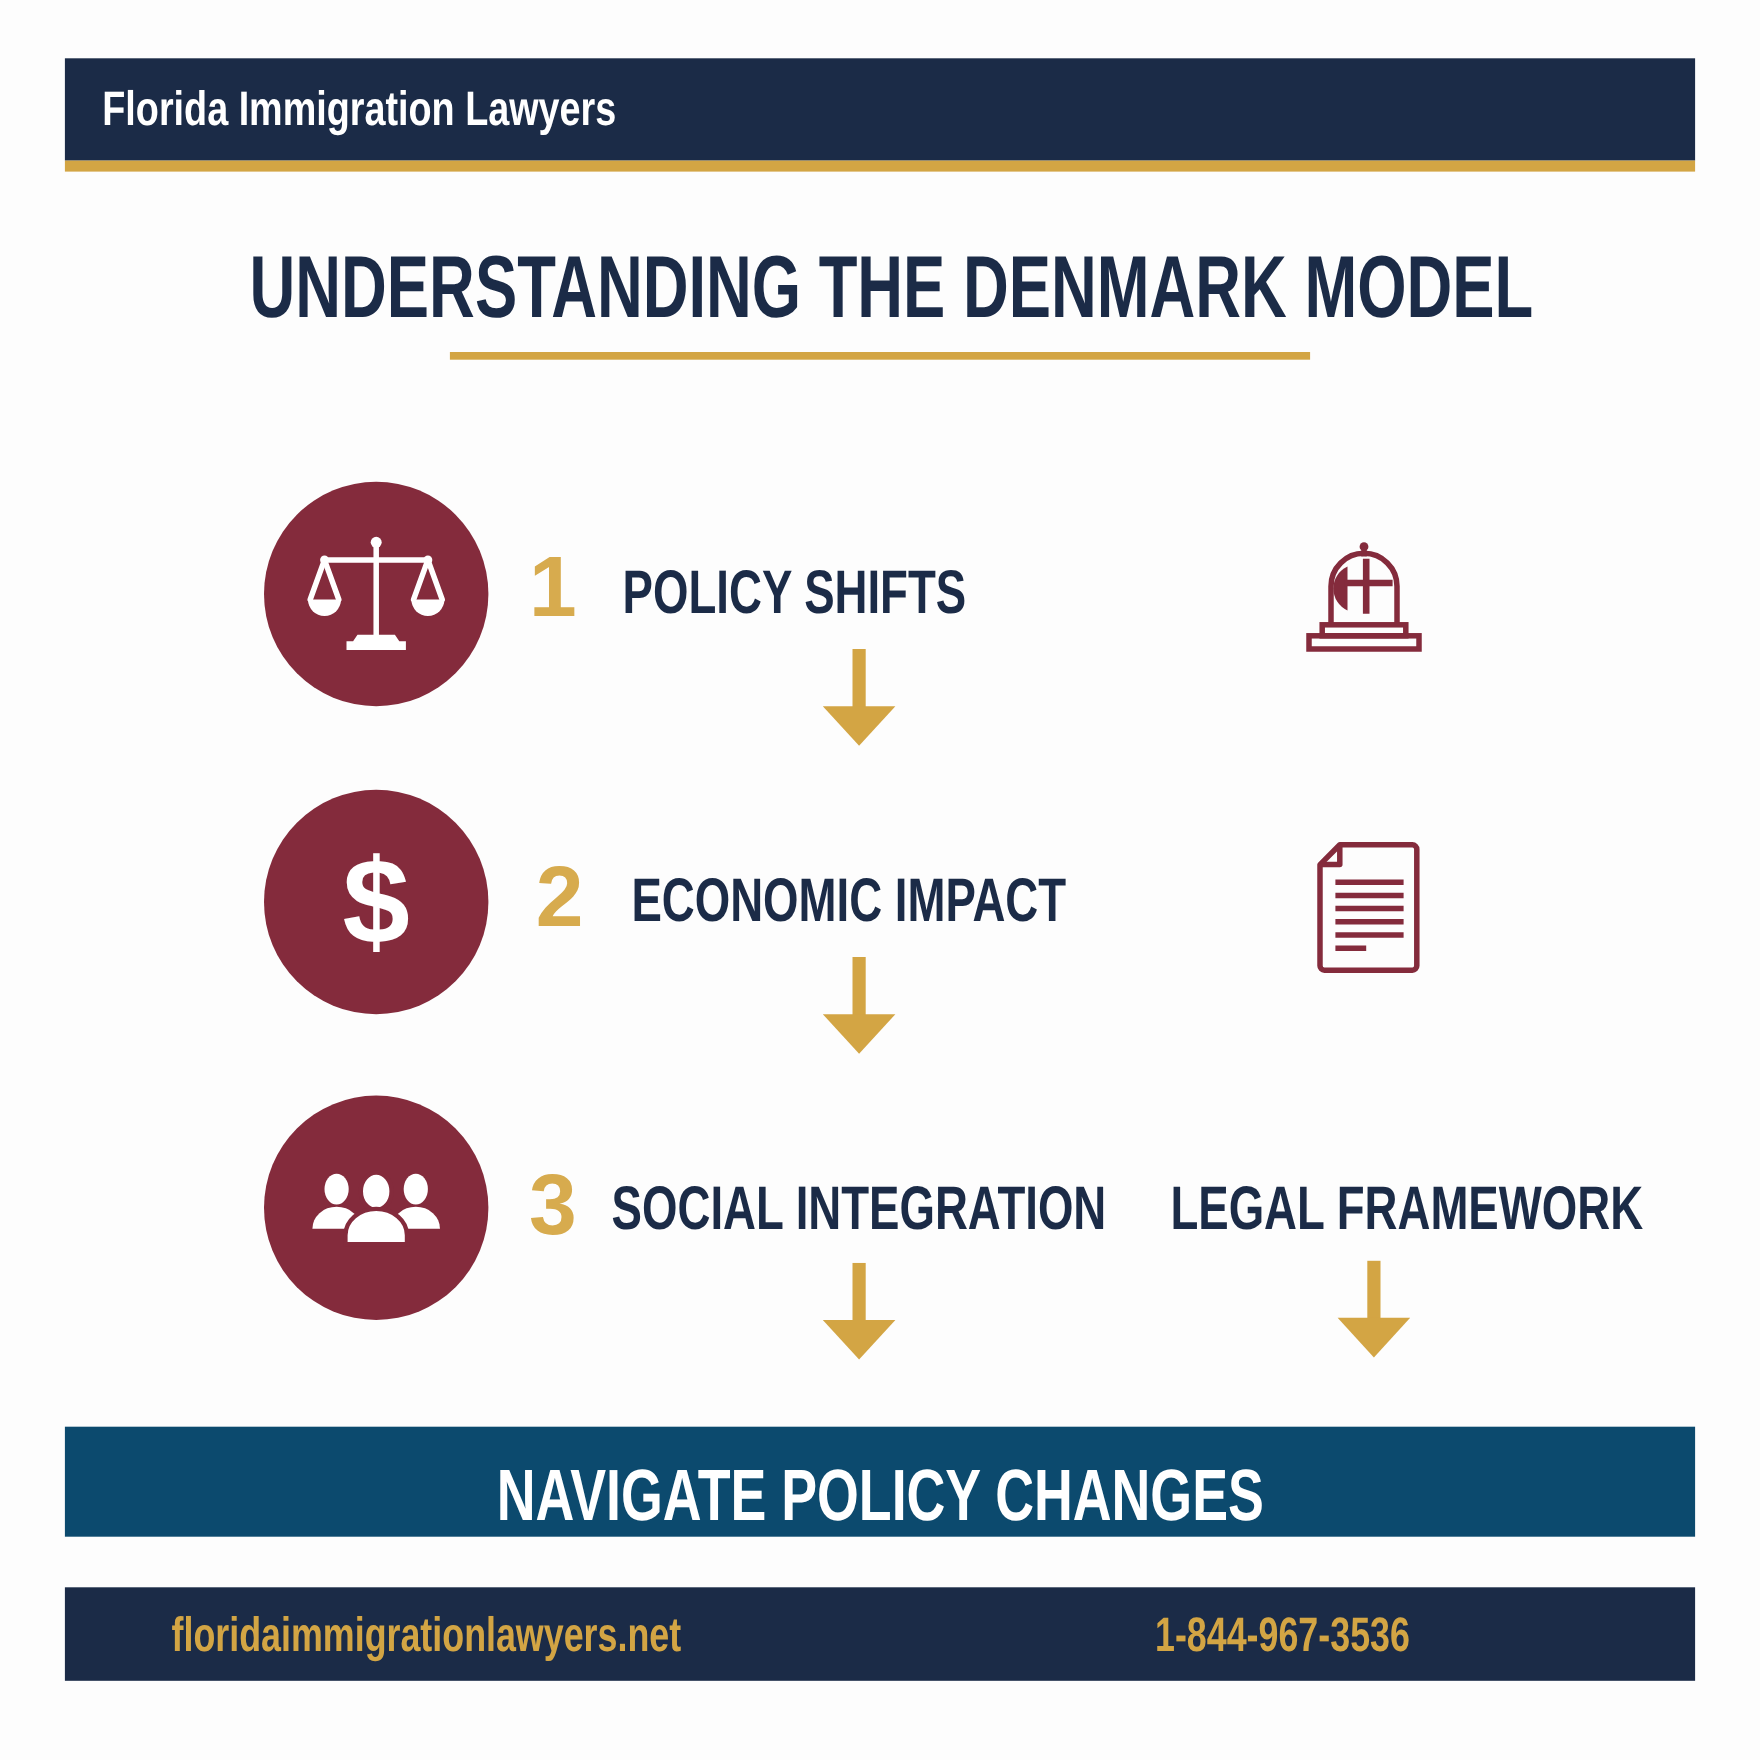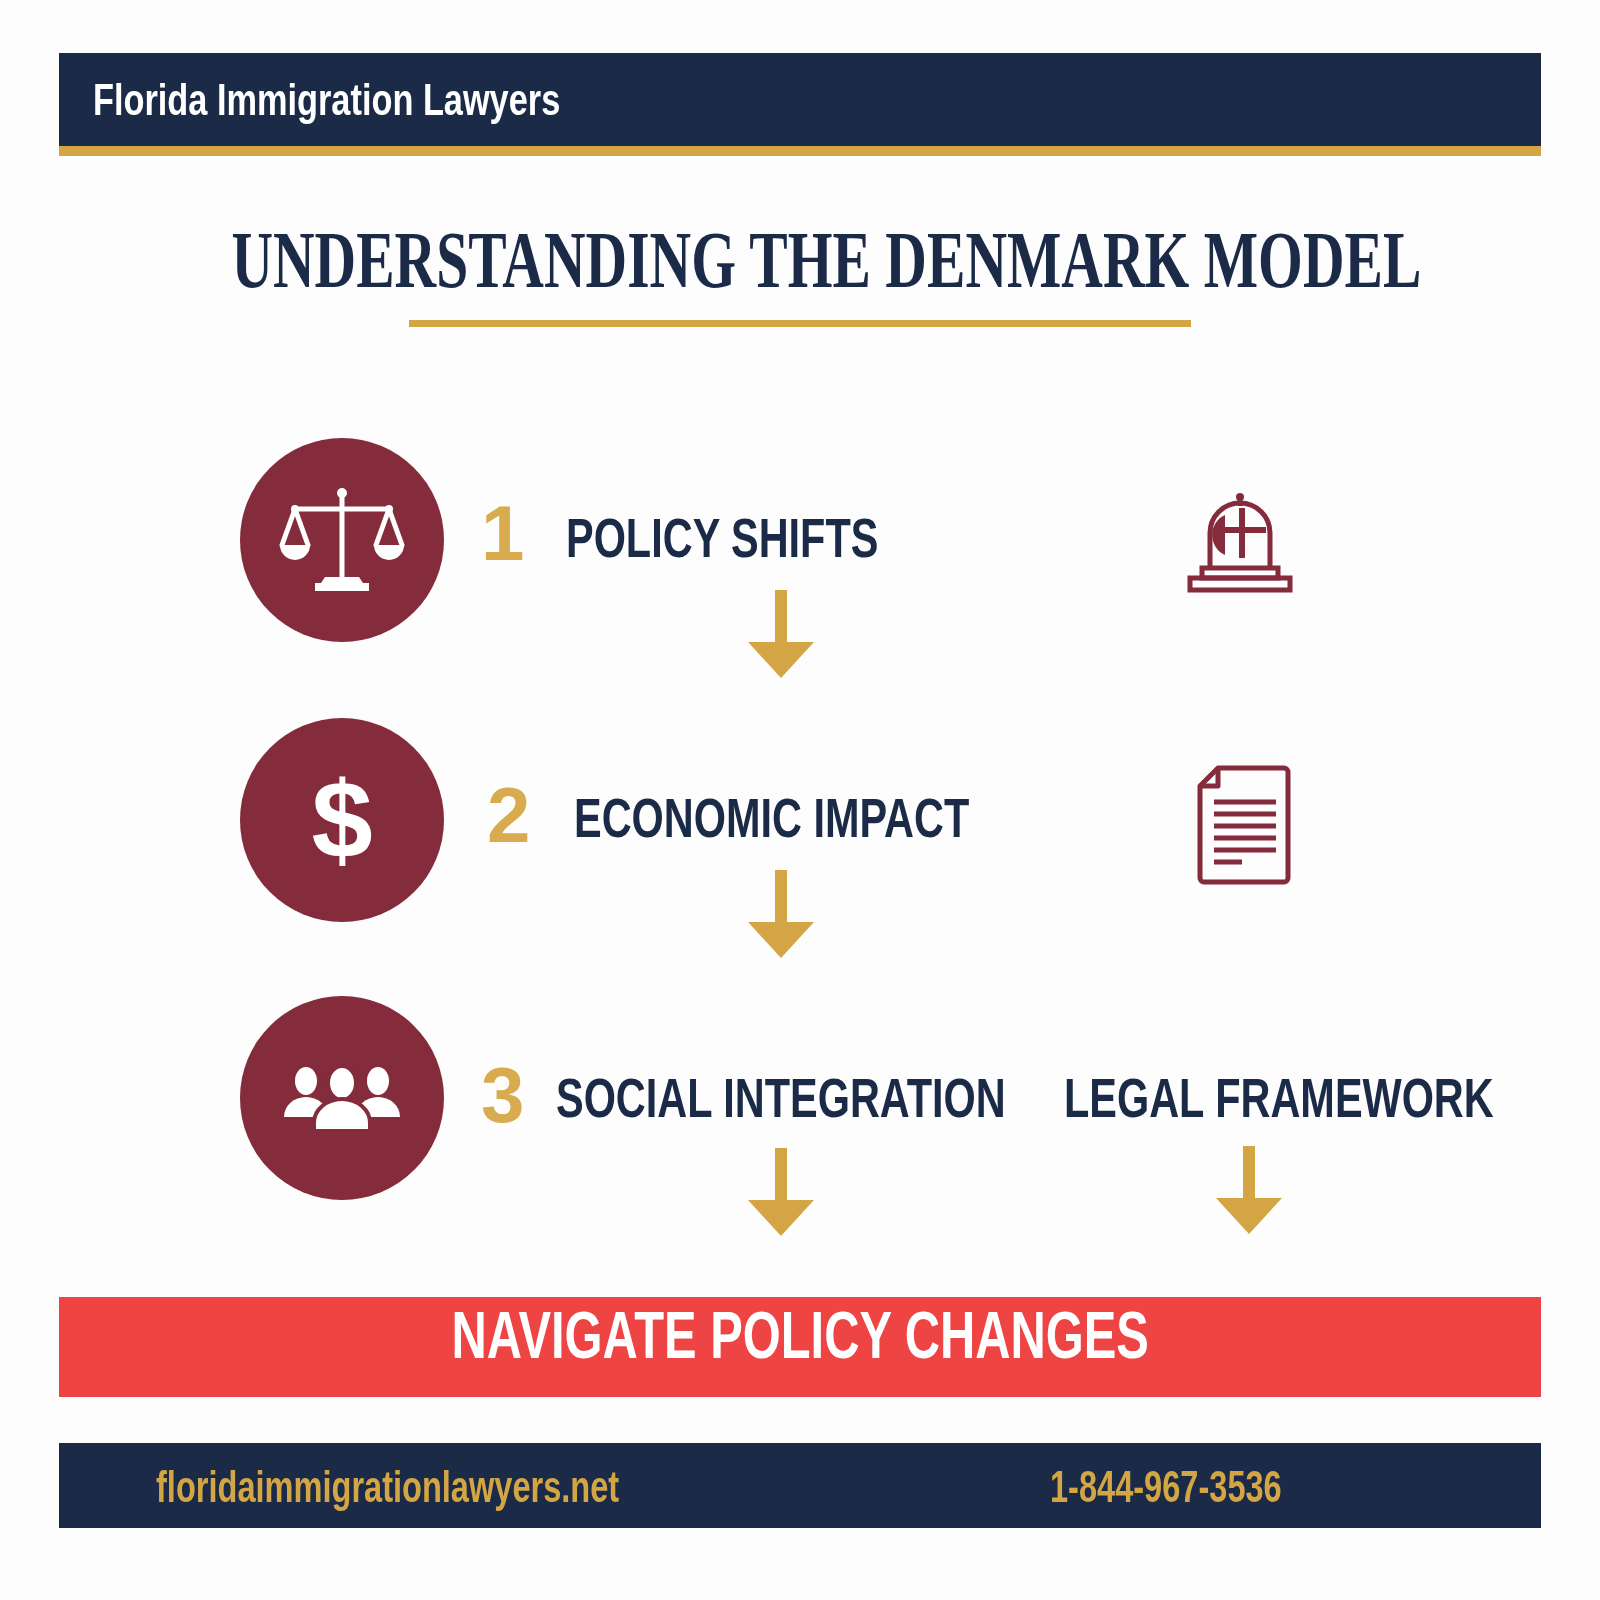--- a/index.html
+++ b/index.html
@@ -10,36 +10,36 @@
     .abs { position: absolute; }
     .cond { display: inline-block; transform-origin: left center; font-weight: bold; white-space: nowrap; }
     .cond-c { display: inline-block; transform-origin: center center; font-weight: bold; white-space: nowrap; }
 
     
     .header-bar { left: 59px; top: 53px; width: 1482px; height: 93px; background: #1b2b47; }
     .header-gold { left: 59px; top: 146px; width: 1482px; height: 10px; background: #d3a544; }
     .header-title { left: 93px; top: 75px; color: #ffffff; font-size: 44px; transform: scaleX(0.78); }
 
     
-    .page-title { left: 0; top: 215px; width: 1600px; text-align: right; color: #1b2b47; font-size: 80px; font-family: Liberation Serif, serif; }
+    .page-title { left: 0; top: 215px; width: 1600px; text-align: right; color: #1b2b47; font-size: 80px; }
     .page-title span { transform: scaleX(0.72); }
     .title-rule { left: 409px; top: 320px; width: 782px; height: 7px; background: #d3a544; }
 
     
     .circle { width: 204px; height: 204px; border-radius: 50%; background: #842b3c;
       display: flex; align-items: center; justify-content: center; }
     .num { color: #d7ab4e; font-size: 78px; }
     .step-label { color: #1b2b47; font-size: 56px; }
 
     
     .arrow { width: 70px; height: 90px; }
 
     
-    .cta-bar { left: 59px; top: 1297px; width: 1482px; height: 100px; background: #ef4444;
-      display: flex; align-items: flex-start; justify-content: center; }
+    .cta-bar { left: 59px; top: 1297px; width: 1482px; height: 100px; background: #0c4a6e;
+      display: flex; align-items: flex-end; justify-content: center; }
     .cta-text { color: #ffffff; font-size: 66px; }
 
     .footer-bar { left: 59px; top: 1443px; width: 1482px; height: 85px; background: #1b2b47; }
     .footer-url { left: 156px; top: 1462px; color: #d3a544; font-size: 44px; transform: scaleX(0.74); }
     .footer-phone { left: 1050px; top: 1462px; color: #d3a544; font-size: 44px; transform: scaleX(0.74); }
   </style>
 </head>
 <body>
 
 <div class="abs header-bar"></div>

